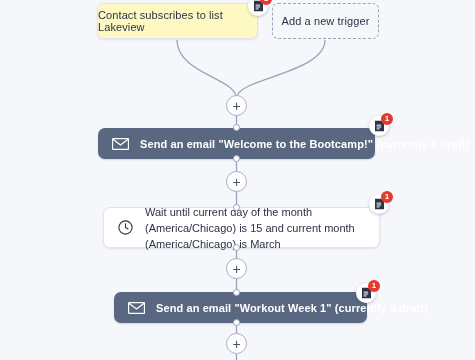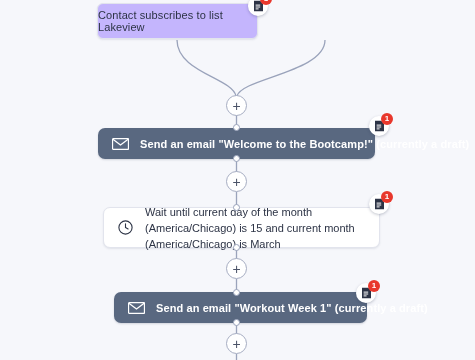--- a/index.html
+++ b/index.html
@@ -33,21 +33,21 @@
   }
 
   
   .node {
     position: absolute;
     z-index: 2;
     box-sizing: border-box;
   }
 
   .trigger-box {
-    background: #c4b5fd;
+    background: #fef9c3;
     border: 1px solid #e2e4ed;
     border-radius: 6px;
     box-shadow: 0 1px 2px rgba(40, 50, 80, 0.10);
     display: flex;
     align-items: center;
     justify-content: center;
     color: #2c3345;
     font-size: 11px;
     letter-spacing: 0.1px;
   }
@@ -191,20 +191,23 @@
       <svg width="11" height="12" viewBox="0 0 11 12">
         <path d="M1 0.8 h6.2 L10 3.4 V11.2 H1 Z" fill="#2c3345"></path>
         <rect x="2.6" y="4.6" width="4.6" height="1" fill="#ffffff"></rect>
         <rect x="2.6" y="6.5" width="4.6" height="1" fill="#ffffff"></rect>
         <rect x="2.6" y="8.4" width="3" height="1" fill="#ffffff"></rect>
       </svg>
     </span>
     <span class="count">1</span>
   </div>
 
+  <div class="node trigger-box dashed" style="left:272px; top:3px; width:107px; height:36px;">
+    <span>Add a new trigger</span>
+  </div>
 
   <div class="plus-btn" style="left:226px; top:95px;">
     <span>+</span>
   </div>
 
   <div class="dot" style="left:233px; top:124px;"></div>
 
   <div class="node email-bar" style="left:98px; top:128px; width:277px; height:31px;">
     <span class="icon-envelope">
       <svg width="17" height="12" viewBox="0 0 17 12">

